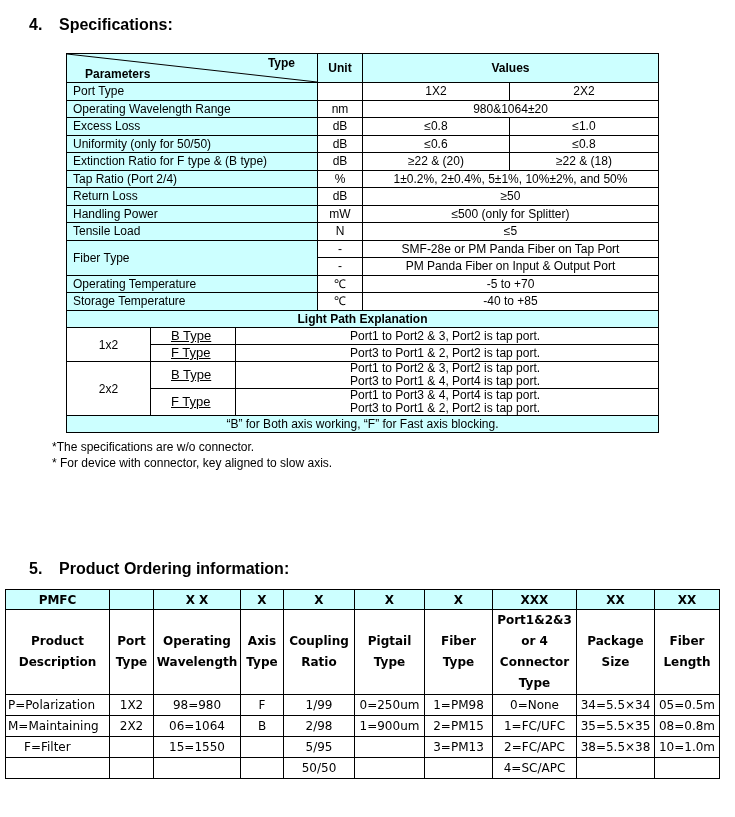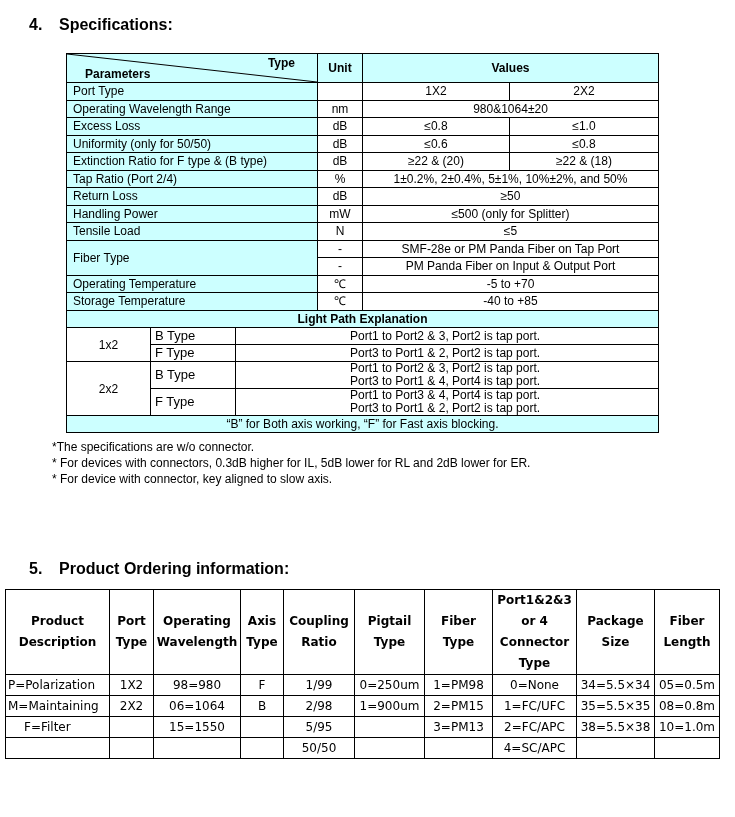--- a/index.html
+++ b/index.html
@@ -22,21 +22,21 @@
   .diag svg { position: absolute; left: 0; top: 0; width: 100%; height: 100%; }
   .diag .type { position: absolute; right: 22px; top: 1px; font-weight: bold; }
   .diag .params { position: absolute; left: 18px; bottom: 0px; font-weight: bold; }
 
   
   #lp { left: 66px; top: 310px; width: 592px; }
   #lp td { height: 16px; font-size: 12px; }
   #lp .c { text-align: center; }
   #lp .b { font-weight: bold; }
   #lp .lp-text { padding-left: 114px; text-align: left; line-height: 13px; }
-  #lp .typ { padding-left: 4px; font-size: 13px; }
+  #lp .typ { padding-left: 20px; font-size: 13px; text-decoration: underline; }
 
   .notes { position: absolute; left: 52px; top: 439px; font-size: 12px; line-height: 16px; }
 
   
   #ord { left: 5px; top: 589px; width: 714px; font-family: "DejaVu Sans", sans-serif; }
   #ord td { text-align: center; font-size: 12px; height: 20px; padding: 0 2px; }
   #ord .hrow td { font-weight: bold; height: 19px; }
   #ord .drow td { font-weight: bold; height: 80px; line-height: 21px; }
   #ord .left { text-align: left; padding-left: 18px; }
   #ord .left0 { text-align: left; padding-left: 2px; }
@@ -173,21 +173,20 @@
     </td>
   </tr>
   <tr>
     <td class="cyan c" colspan="3">“B” for Both axis working, “F” for Fast axis blocking.</td>
   </tr>
 </tbody>
   </table>
 
 <div class="notes">
   <div>*The specifications are w/o connector.</div>
-  <div>* For devices with connectors, 0.3dB higher for IL, 5dB lower for RL and 2dB lower for ER.</div>
   <div>* For device with connector, key aligned to slow axis.</div>
 </div>
 
 <div class="h" style="left:29px; top:560px;">
   <span class="num">5.</span><span>Product Ordering information:</span>
 </div>
 
 <table id="ord">
   <colgroup>
     <col style="width:104px">
@@ -195,20 +194,32 @@
       <col style="width:87px">
       <col style="width:43px">
       <col style="width:71px">
     <col style="width:70px">
       <col style="width:68px">
       <col style="width:84px">
       <col style="width:78px">
       <col style="width:65px">
   </colgroup>
   <tbody>
+      <tr class="hrow cyan">
+    <td>PMFC</td>
+    <td></td>
+    <td>X X</td>
+    <td>X</td>
+    <td>X</td>
+    <td>X</td>
+    <td>X</td>
+    <td>XXX</td>
+    <td>XX</td>
+    <td>XX</td>
+  </tr>
   <tr class="drow">
     <td>
           <div>Product</div>
           <div>Description</div>
         </td>
     <td>
           <div>Port</div>
           <div>Type</div>
         </td>
     <td>

